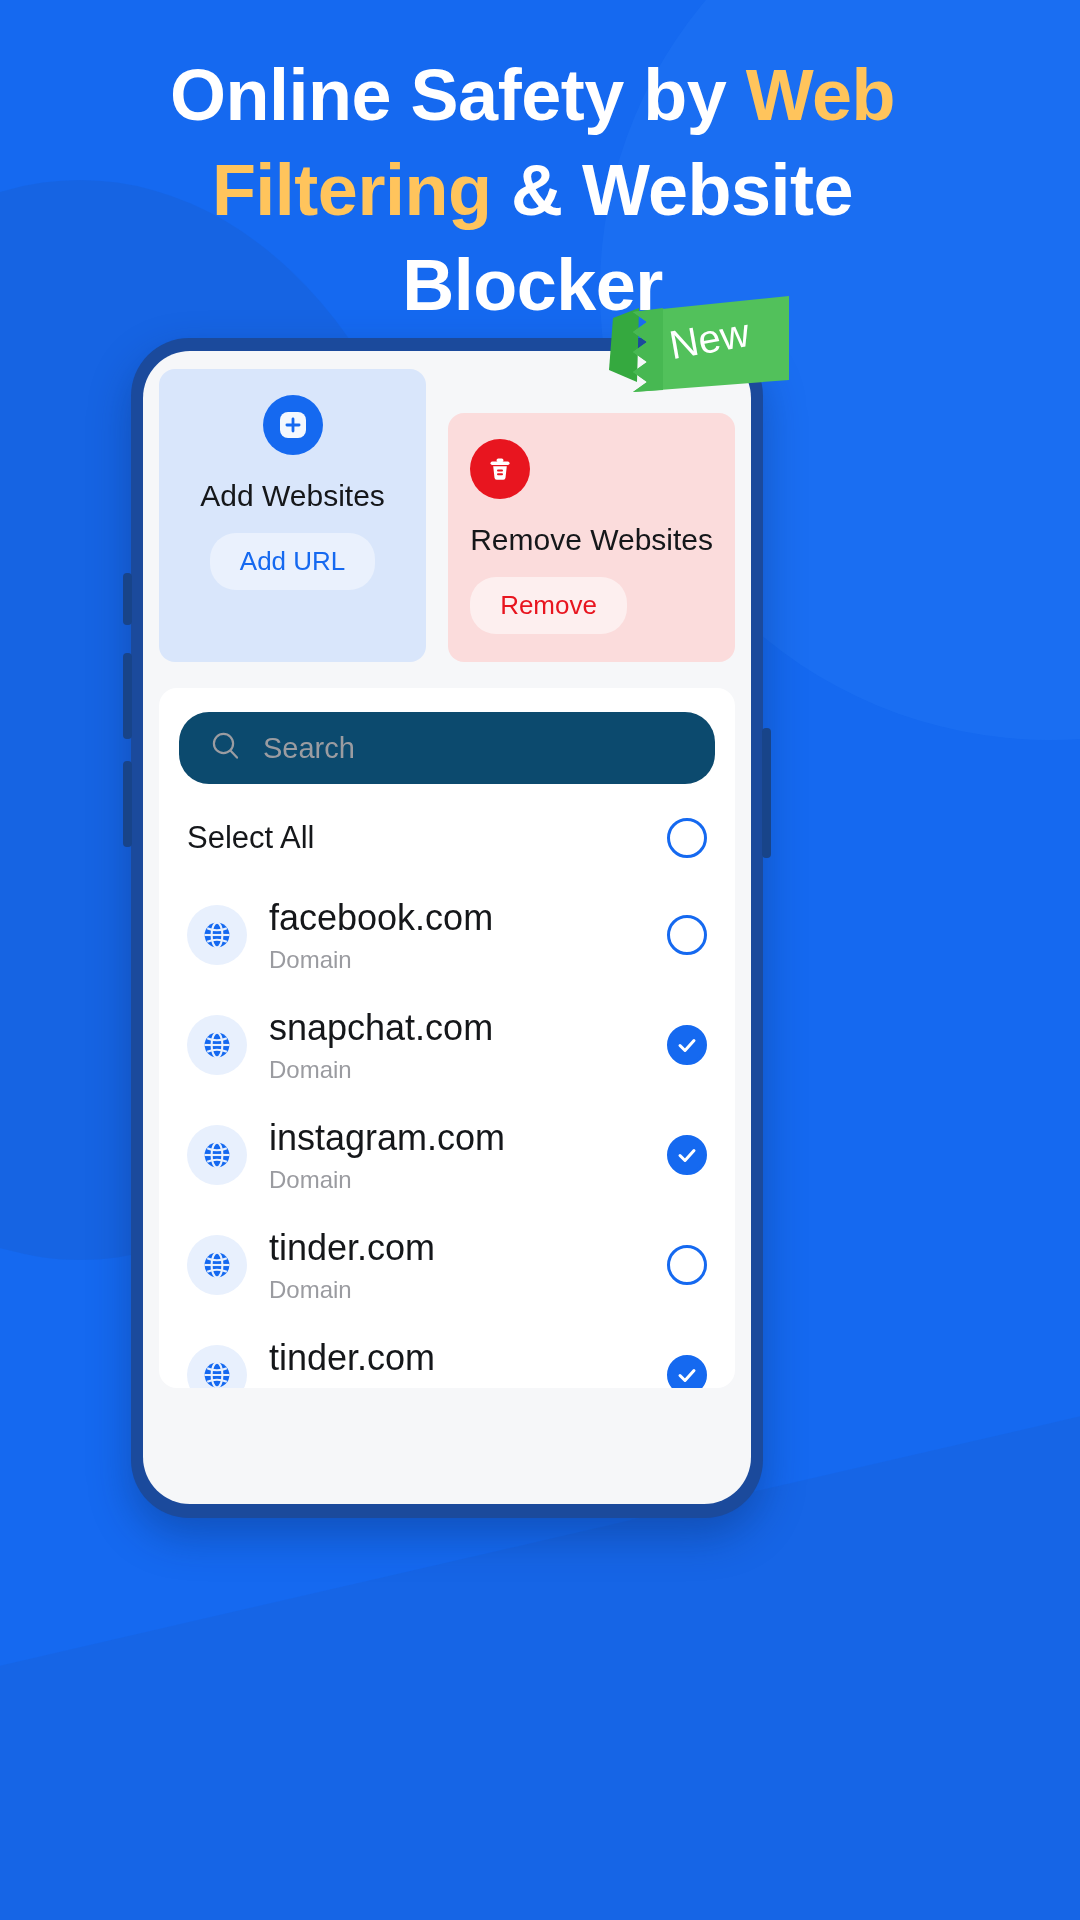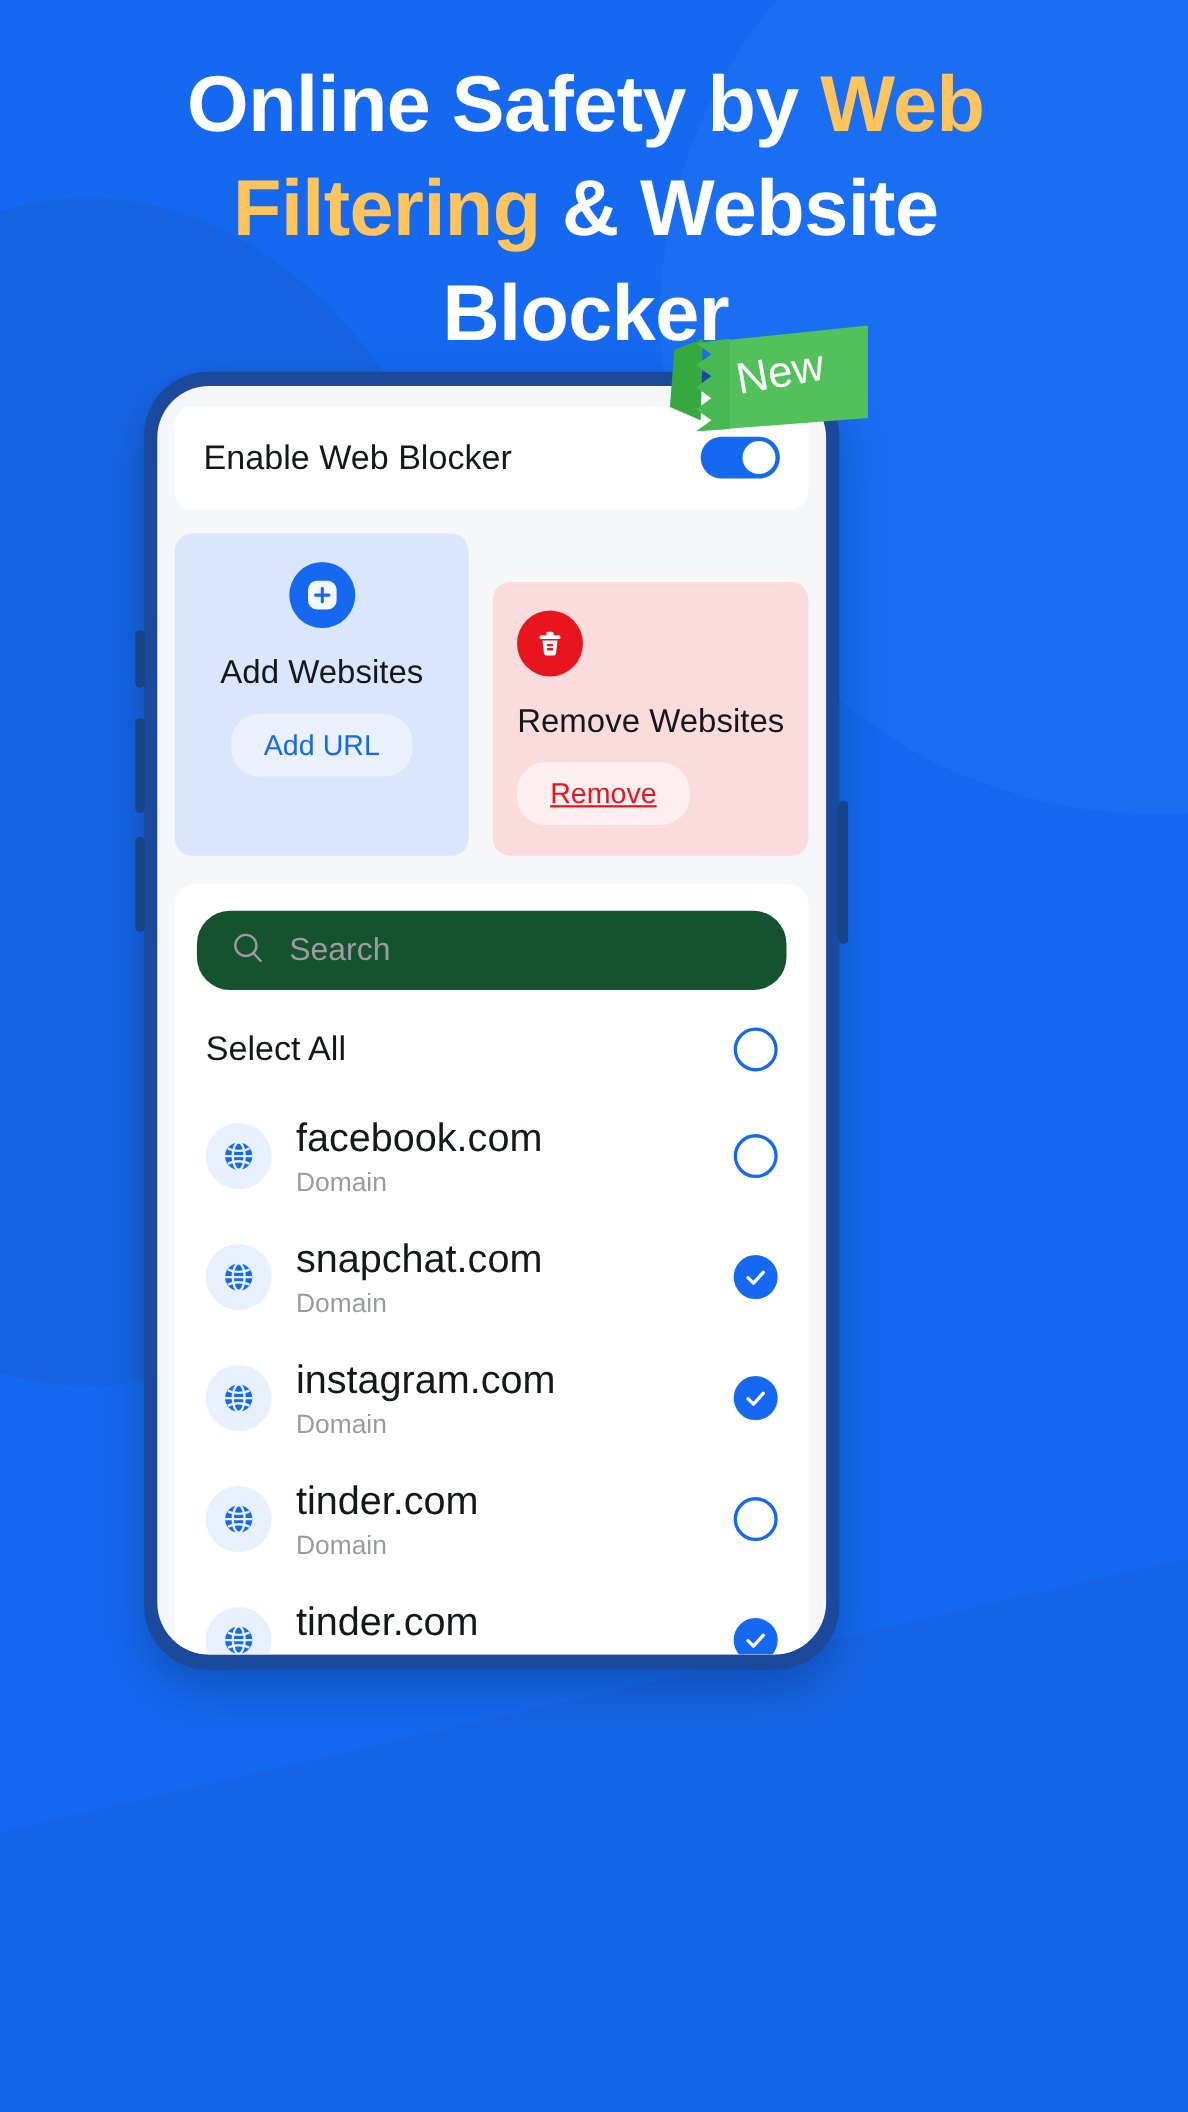--- a/index.html
+++ b/index.html
@@ -166,32 +166,32 @@
     margin-bottom:20px;
     white-space:nowrap;
   }
   .pill-btn {
     border-radius:26px;
     padding:13px 30px;
     font-size:26px;
     background:#EFF4FD;
   }
   .pill-btn.blue { color:#1569F0; background:#EAF1FD; }
-  .pill-btn.red  { color:#E8151F; background:#FDEFEF;text-decoration:underline; }
+  .pill-btn.red  { color:#E8151F; background:#FDEFEF; }
 
   
   .list-panel {
     background:#FFFFFF;
     border-radius:18px;
     padding:24px 20px 10px 20px;
     height:700px;
     overflow:hidden;
   }
   .search-bar {
-    background:#14532d;
+    background:#0c4a6e;
     border-radius:30px;
     height:72px;
     display:flex;
     align-items:center;
     padding:0 30px;
     gap:20px;
     margin-bottom:26px;
   }
   .search-placeholder {
     font-size:29px;
@@ -262,26 +262,20 @@
 
 <div class="phone">
   <div class="side-btn left-1"></div>
   <div class="side-btn left-2"></div>
   <div class="side-btn left-3"></div>
   <div class="side-btn right-1"></div>
 
   <div class="phone-inner">
     <div class="screen">
 
-      <div class="toggle-card">
-        <span class="toggle-label">Enable Web Blocker</span>
-        <div class="switch">
-          <div class="knob"></div>
-        </div>
-      </div>
 
       <div class="actions">
 
         <div class="action-card add">
           <div class="circle-icon blue">
             <svg width="32" height="32" viewBox="0 0 32 32">
               <rect x="3" y="3" width="26" height="26" rx="8" fill="#F4F8FE"></rect>
               <rect x="14.6" y="8.5" width="2.8" height="15" rx="1.4" fill="#1569F0"></rect>
               <rect x="8.5" y="14.6" width="15" height="2.8" rx="1.4" fill="#1569F0"></rect>
             </svg>

